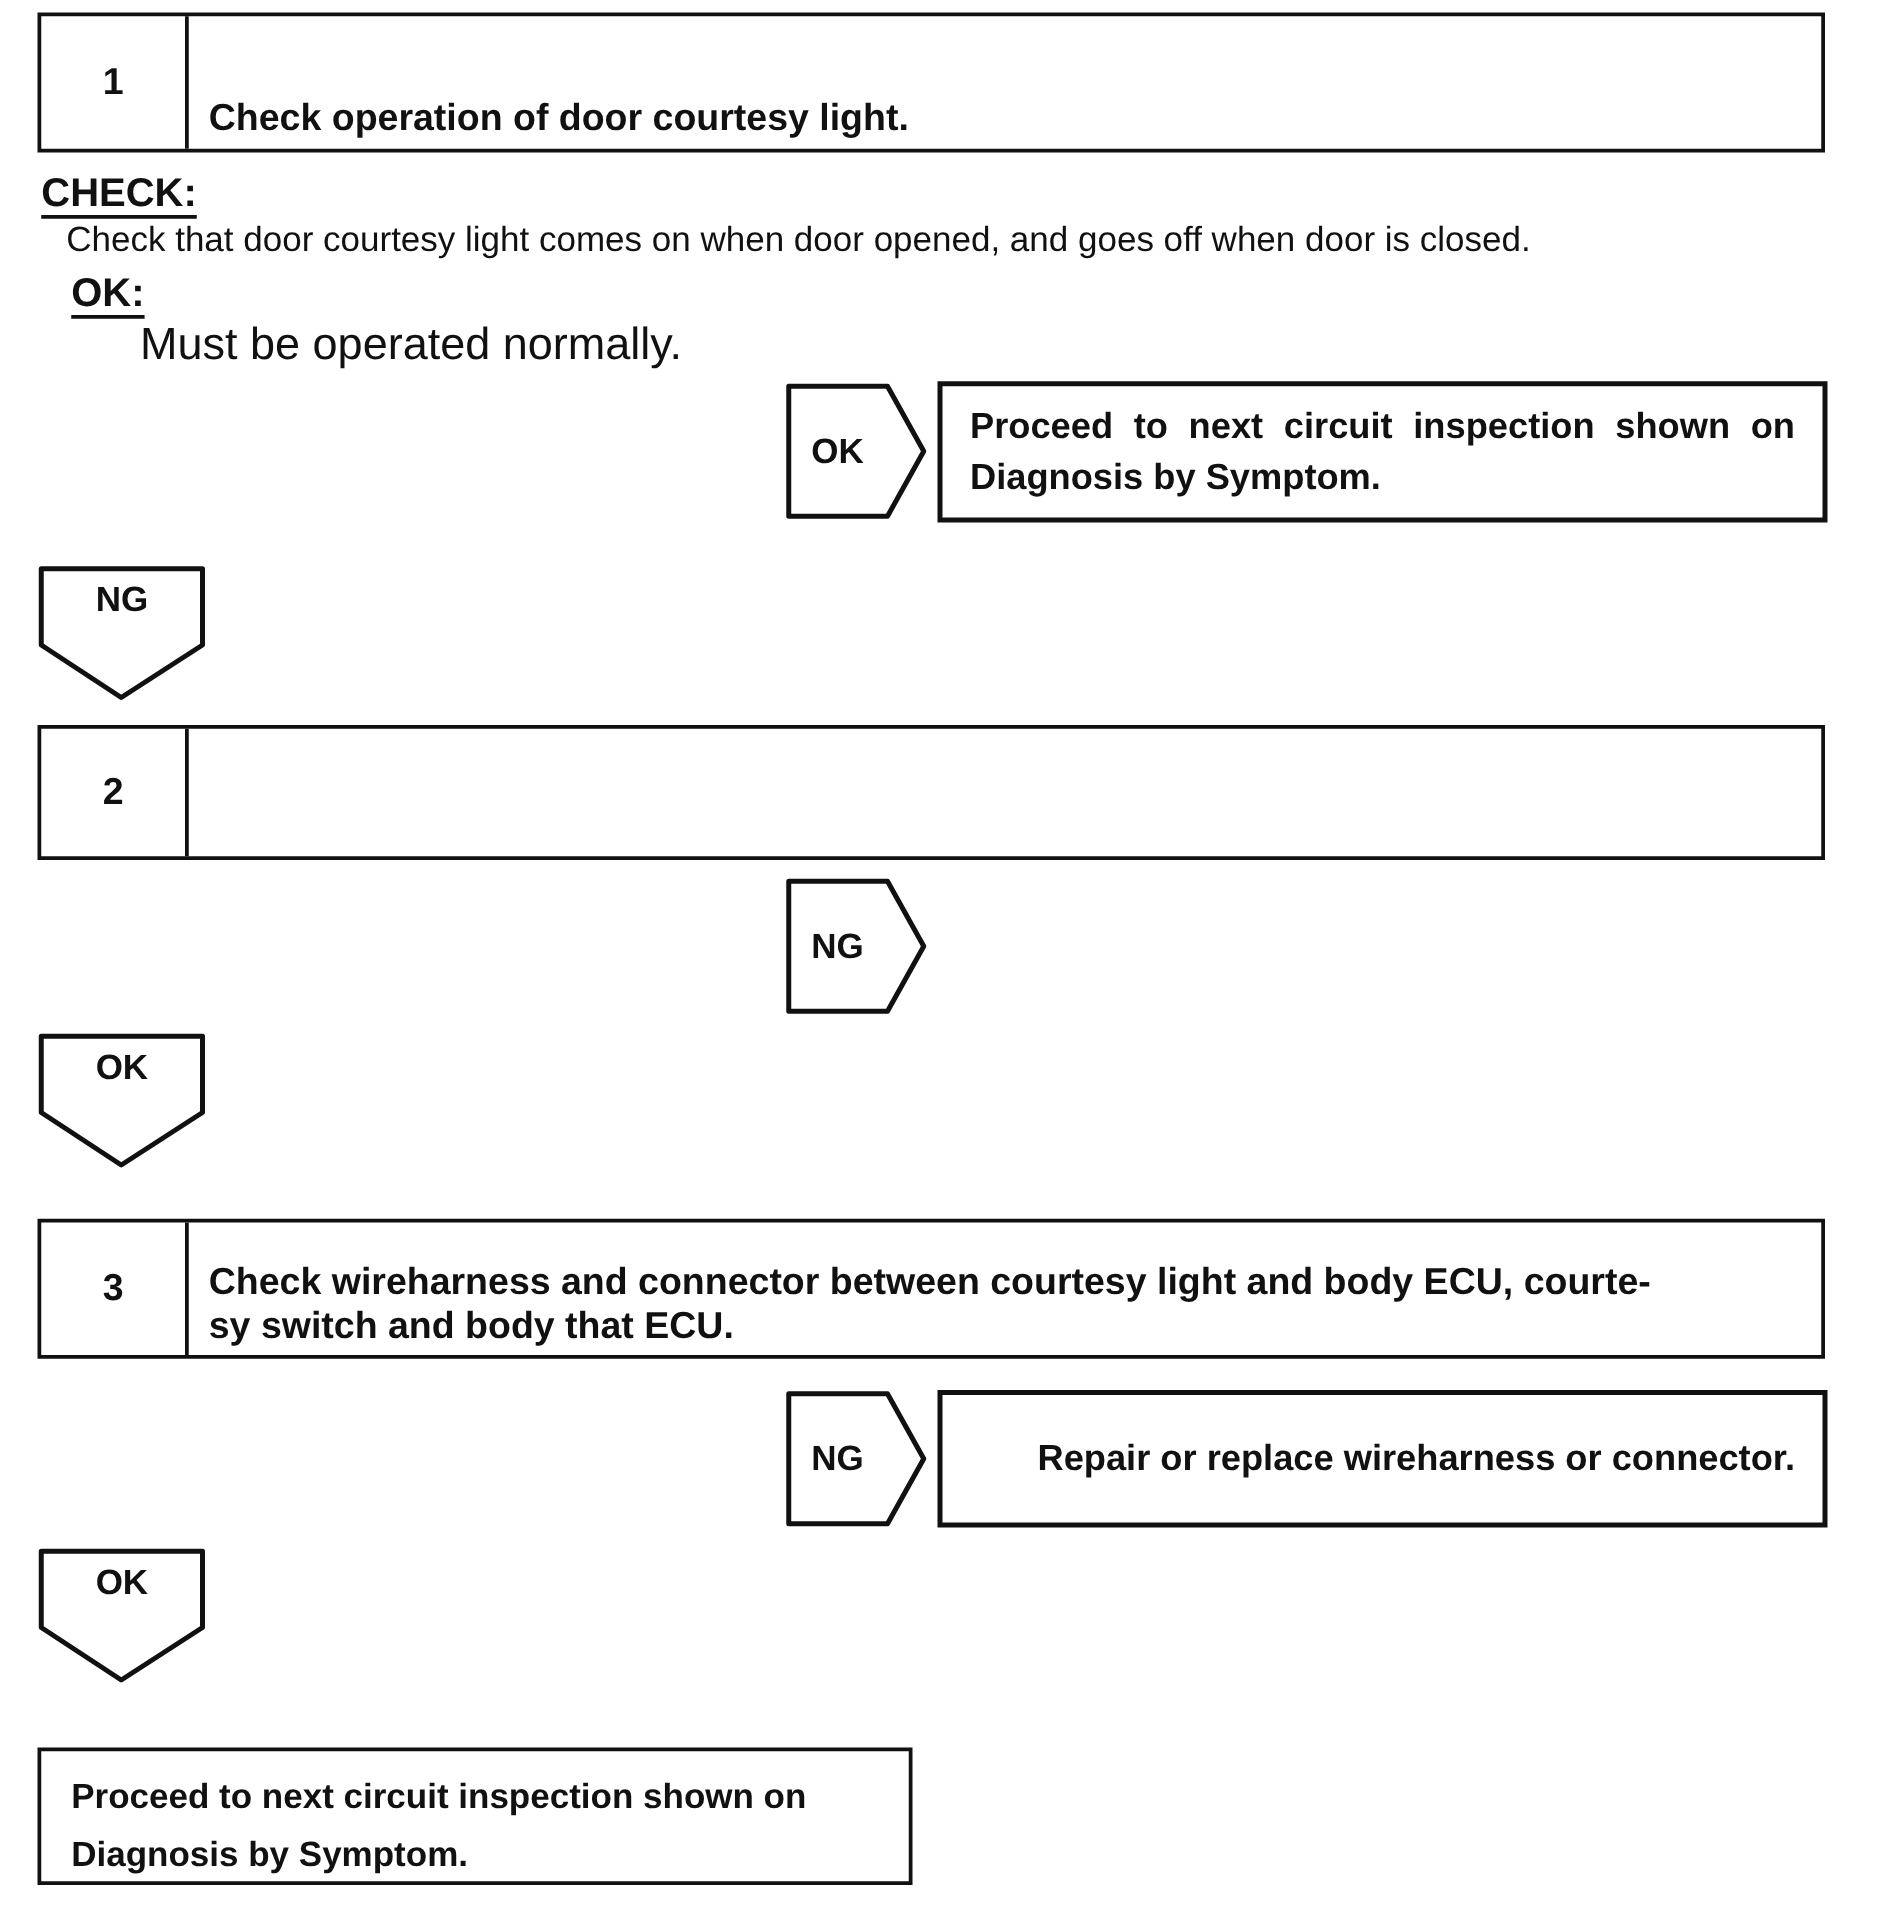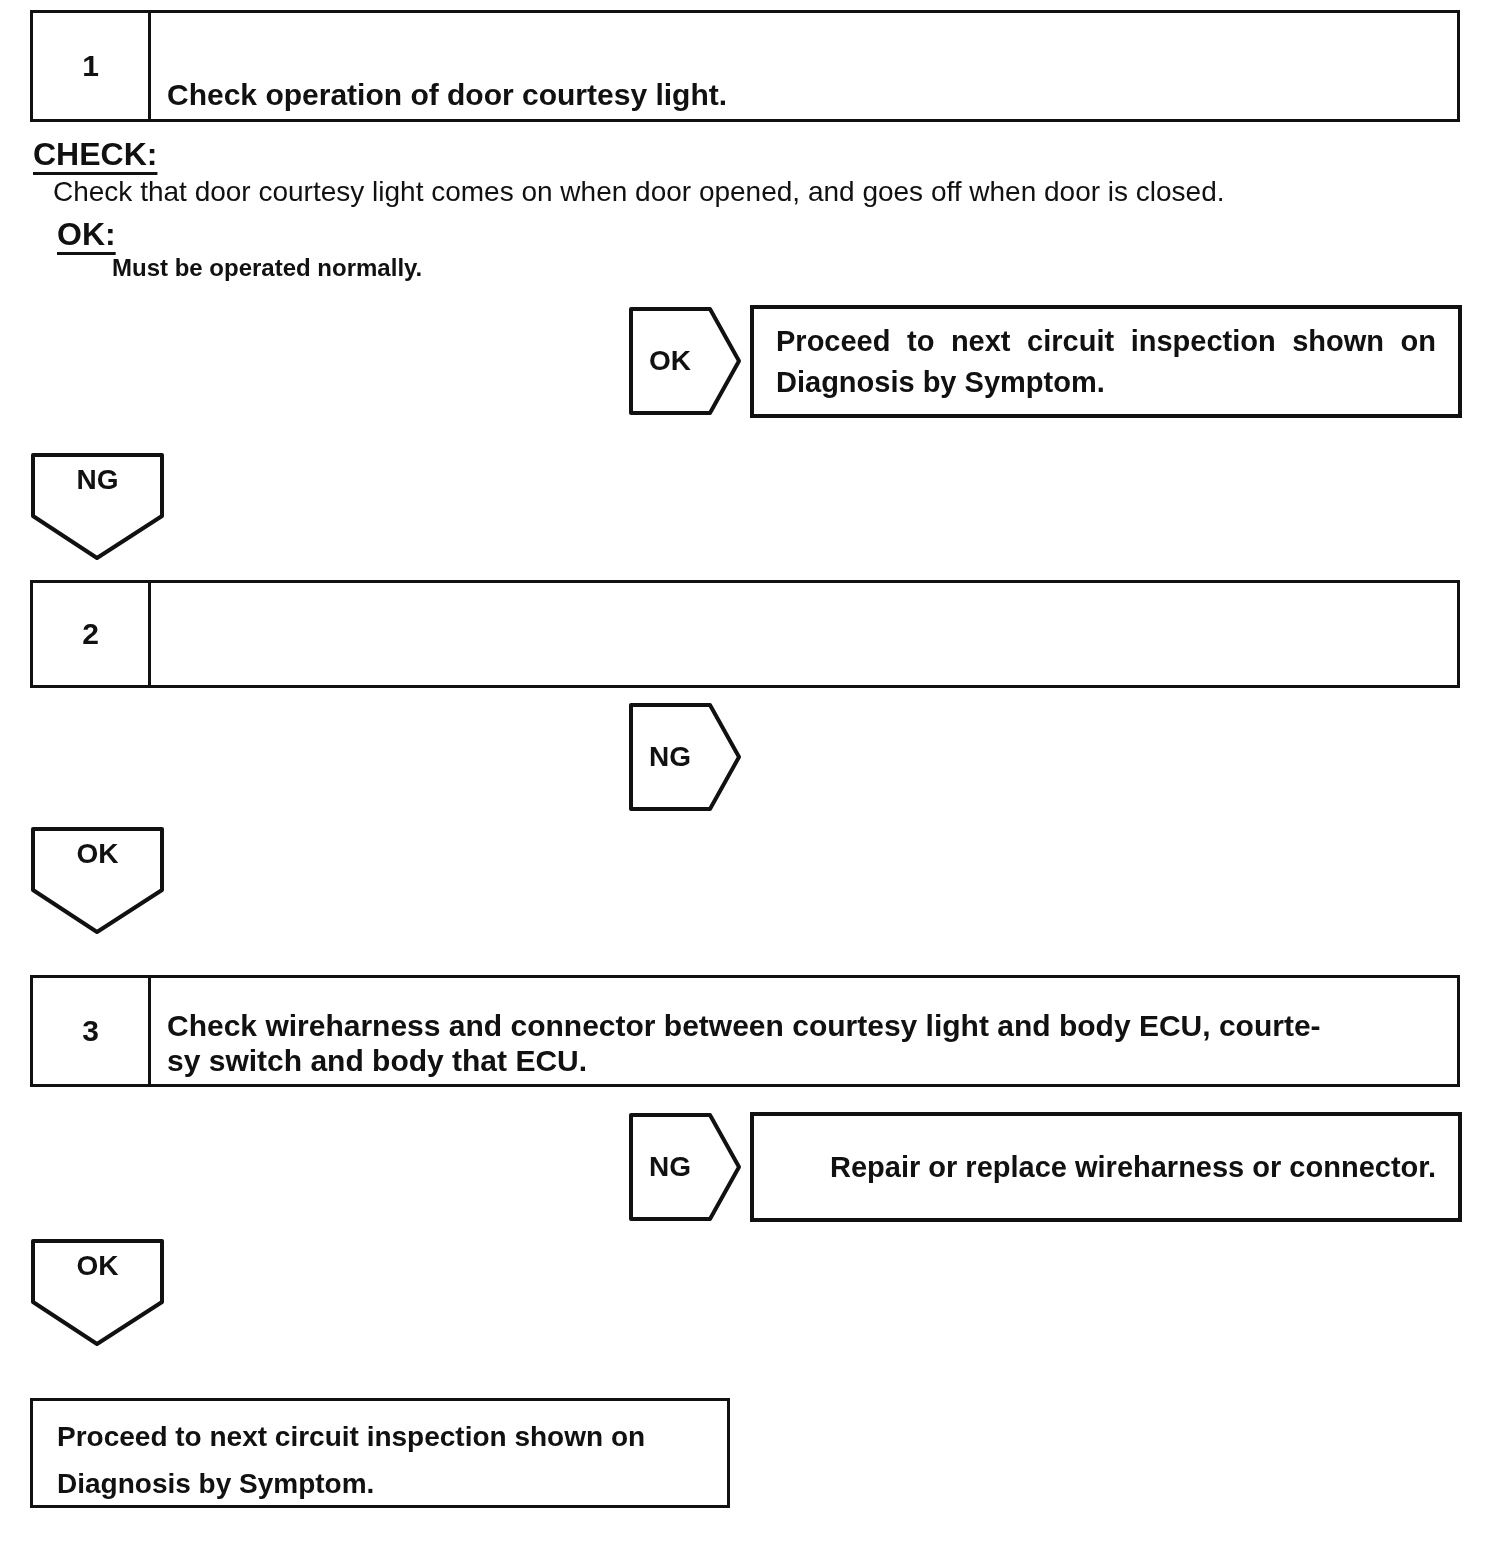--- a/index.html
+++ b/index.html
@@ -45,21 +45,21 @@
 
   
   .lbl-underline {
     font-weight: bold;
     font-size: 32px;
     text-decoration: underline;
     text-decoration-thickness: 3px;
     text-underline-offset: 7px;
   }
   .body-text { font-size: 28px; }
-  .bold-text { font-weight: bold; font-size: 24px; }
+  .bold-text { font-weight: normal; font-size: 36px; }
 
   
   .tag-wrap { position: absolute; width: 114px; height: 110px; }
   .tag-wrap svg { position: absolute; left: 0; top: 0; }
   .tag-label {
     position: absolute;
     left: 0; top: 0;
     width: 84px; height: 110px;
     display: flex;
     align-items: center;

